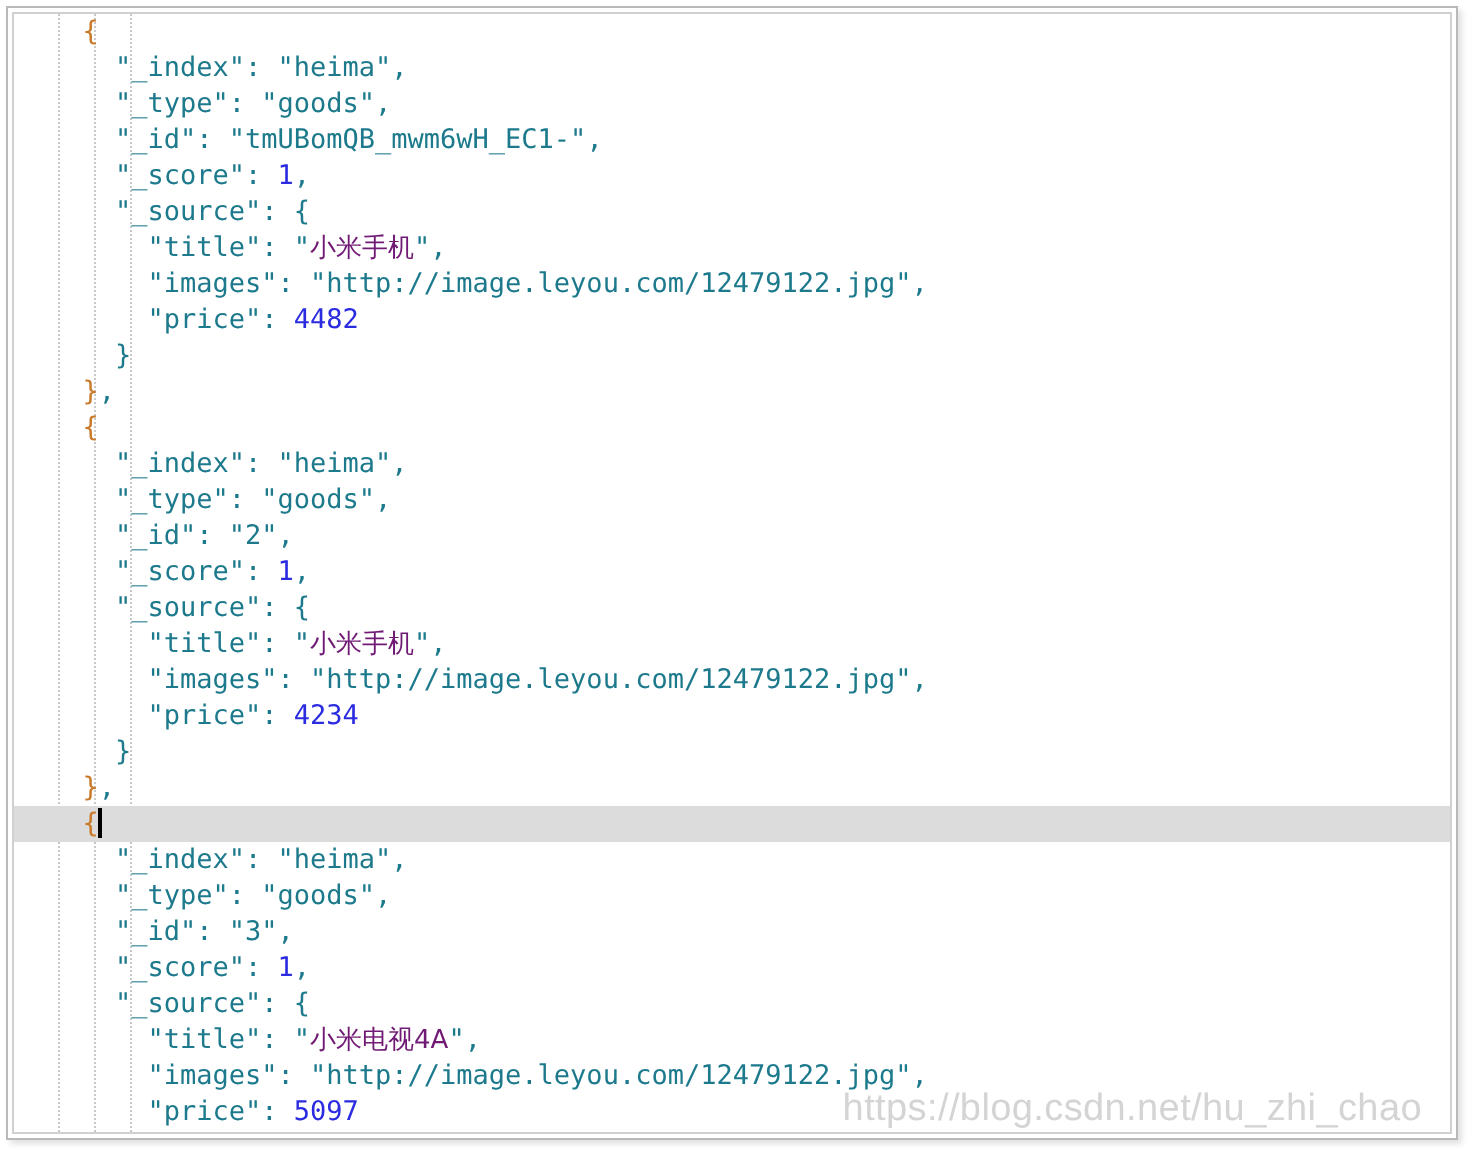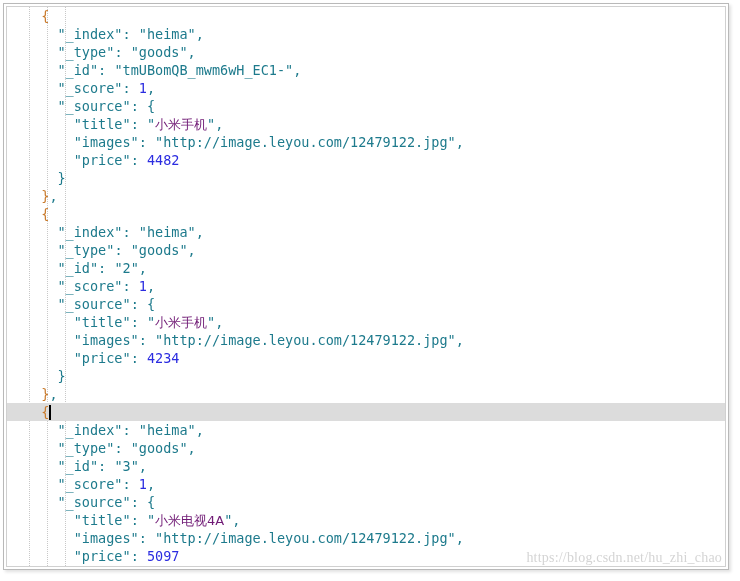--- a/index.html
+++ b/index.html
@@ -100,24 +100,24 @@
     width: 0;
     border-left: 2px solid #000000;
     height: 15px;
     vertical-align: -3px;
     margin-left: 0px;
   }
 
   
   #watermark {
     position: absolute;
-    right: 6px;
+    right: 17px;
     bottom: 3px;
-    font-family: Liberation Serif, serif;
-    font-size: 14px;
+    font-family: Liberation Sans, sans-serif;
+    font-size: 19px;
     color: #d4d4d4;
     z-index: 10;
     white-space: nowrap;
     letter-spacing: 0.2px;
   }
 </style>
 </head>
 <body>
 
 <div id="editor-window">

